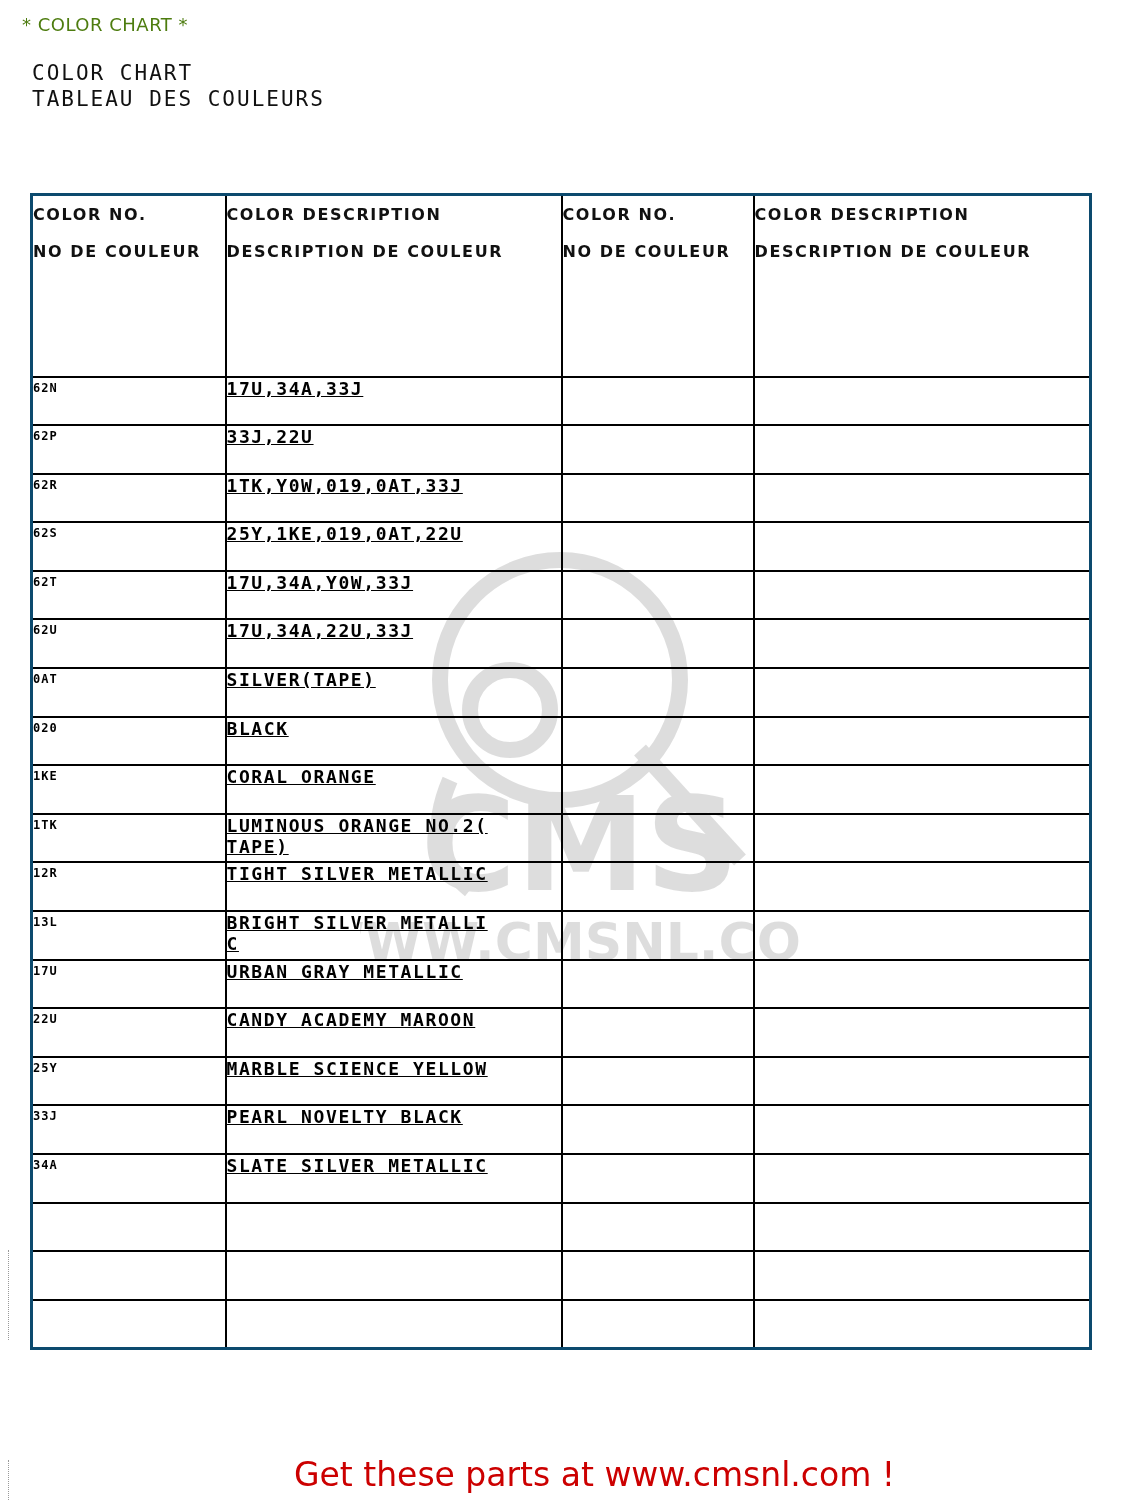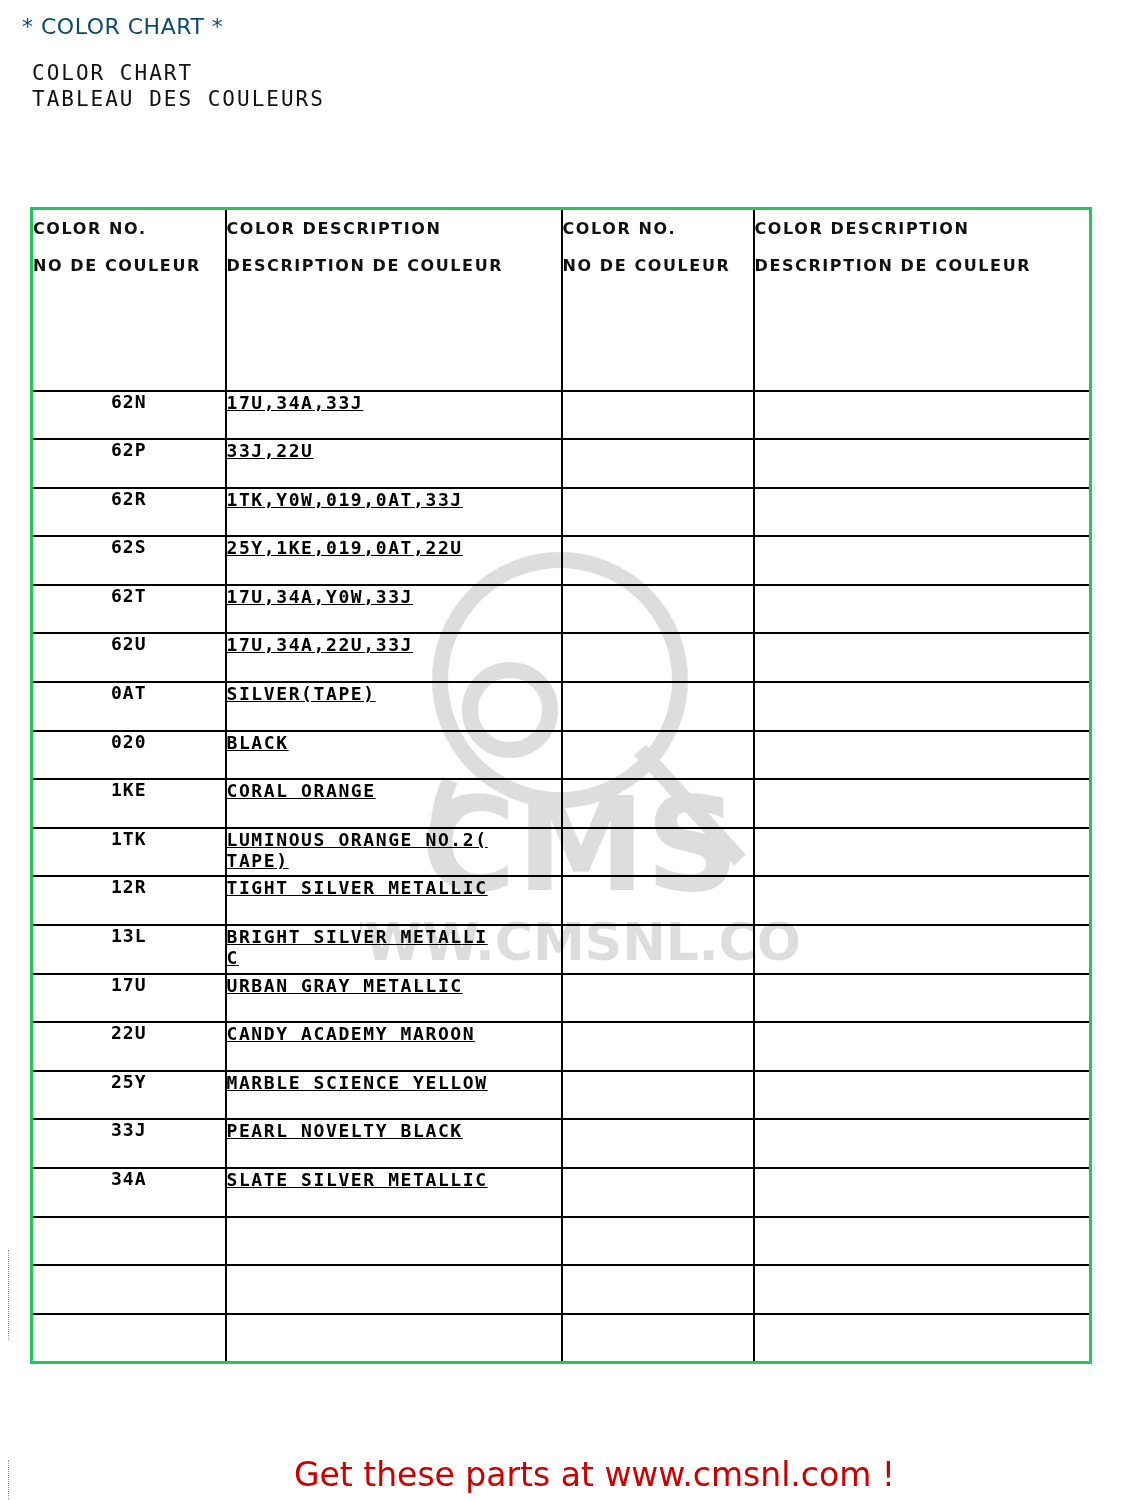--- a/index.html
+++ b/index.html
@@ -13,22 +13,22 @@
       position: relative;
       overflow: hidden;
       font-family: "DejaVu Sans", sans-serif;
       color: #000;
     }
     .page-heading {
       position: absolute;
       left: 22px;
       top: 14px;
       font-family: "DejaVu Sans", sans-serif;
-      font-size: 22px;
-      color: #0c4a6e;
+      font-size: 18px;
+      color: #4d7c0f;
       letter-spacing: 0.5px;
     }
     .doc-title {
       position: absolute;
       left: 32px;
       top: 60px;
       font-family: "DejaVu Sans Mono", monospace;
       font-size: 21px;
       font-weight: normal;
       line-height: 26px;
@@ -40,24 +40,24 @@
       left: 360px;
       top: 530px;
       width: 440px;
       height: 460px;
       pointer-events: none;
       opacity: 0.13;
     }
     table.color-table {
       position: absolute;
       left: 30px;
-      top: 207px;
+      top: 193px;
       width: 1059px;
       border-collapse: collapse;
-      border: 3px solid #22c55e;
+      border: 3px solid #0c4a6e;
       table-layout: fixed;
     }
     table.color-table td, table.color-table th {
       border-left: 2px solid #000;
       border-right: 2px solid #000;
       border-top: 2px solid #000;
       border-bottom: 2px solid #000;
       padding: 0;
       vertical-align: top;
       overflow: hidden;
@@ -73,25 +73,25 @@
       font-weight: bold;
       font-size: 16px;
       letter-spacing: 1.6px;
       color: #111;
       padding: 58px 0 0 8px;
       line-height: 37px;
       white-space: nowrap;
     }
     tr.data-row { height: 48.6px; }
     td.code {
-      text-align: center;
+      text-align: left;
       padding: 4px 0 0 74px;
       font-family: "DejaVu Sans Mono", monospace;
       font-weight: bold;
-      font-size: 18px;
+      font-size: 12px;
       letter-spacing: 1px;
       line-height: 20px;
       margin-left: 12px;
     }
     td.desc {
       padding: 4px 0 0 14px;
       font-family: "DejaVu Sans Mono", monospace;
       font-weight: bold;
       font-size: 18px;
       letter-spacing: 1.6px;

